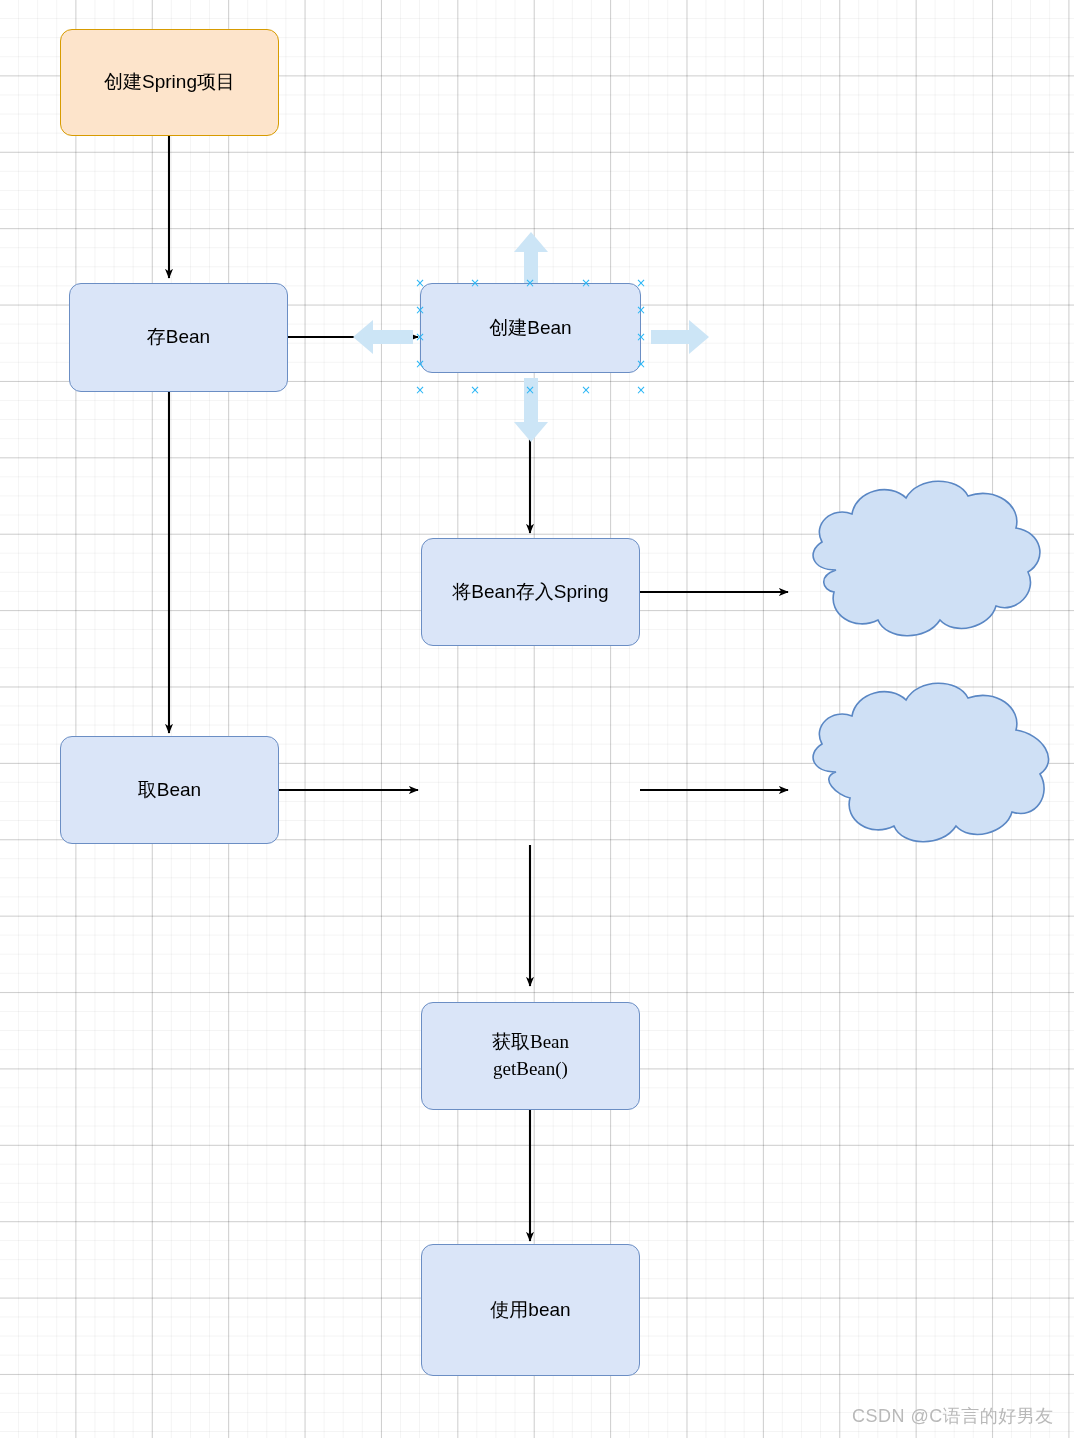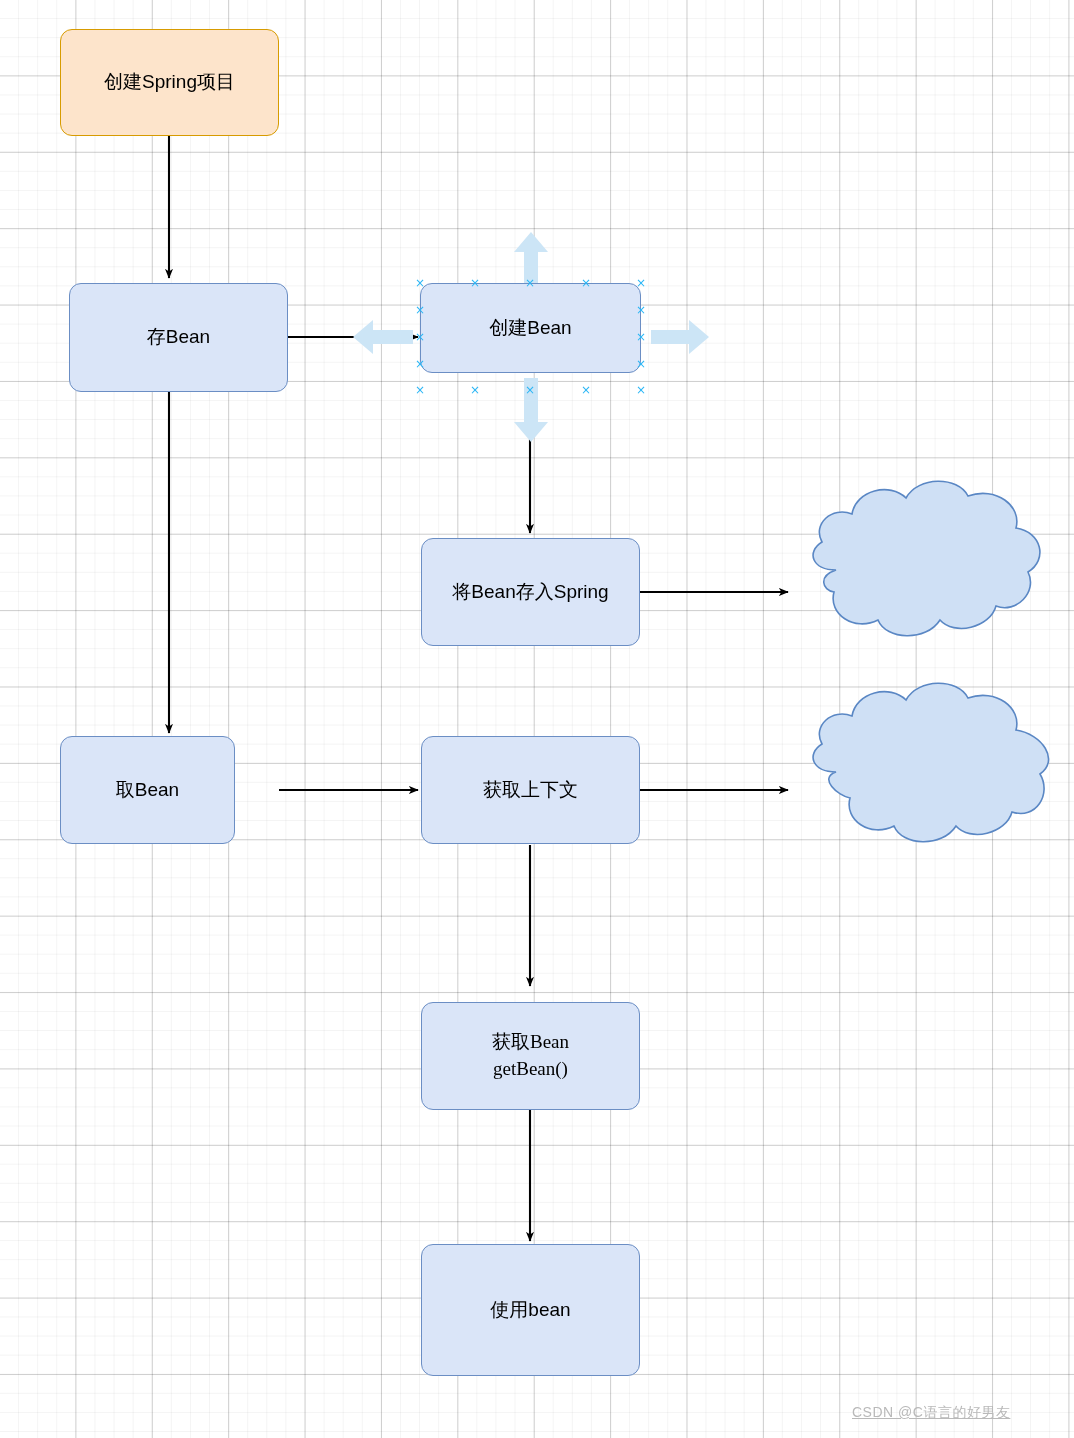--- a/index.html
+++ b/index.html
@@ -79,25 +79,24 @@
     margin-top: -5.5px;
     color: #29b6f6;
     font-size: 12px;
     line-height: 11px;
     text-align: center;
     font-family: "DejaVu Sans", sans-serif;
     user-select: none;
   }
   .watermark {
     position: absolute;
-    font-size: 14px;
+    font-size: 18px;
     color: #b9b9b9;
     letter-spacing: 0.5px;
     white-space: nowrap;
-    text-decoration: underline;
   }
 </style>
 </head>
 <body>
 
 <div id="canvas">
 
   <svg class="svg-layer" viewBox="0 0 1074 1438" width="1074" height="1438">
     <defs>
       <marker id="ahead" markerWidth="12" markerHeight="12" refX="9.2" refY="4" orient="auto" markerUnits="userSpaceOnUse">
@@ -168,23 +167,22 @@
   </svg>
 
   <div class="node orange" style="left:60px; top:29px; width:219px; height:107px;">创建Spring项目</div>
 
   <div class="node blue" style="left:60px; top:283px; width:219px; height:109px;margin-left:9px;">存Bean</div>
 
   <div class="node blue selected" style="left:420px; top:283px; width:221px; height:90px;">创建Bean</div>
 
   <div class="node blue" style="left:421px; top:538px; width:219px; height:108px;">将Bean存入Spring</div>
 
-  <div class="node blue" style="left:60px; top:736px; width:175px; height:108px;">取Bean</div>
-
-  <div class="node blue" style="left:421px; top:736px; width:219px; height:108px;">获取上下文</div>
+  <div class="node blue" style="left:60px; top:736px; width:219px; height:108px;">取Bean</div>
+
 
   <div class="node blue" style="left:421px; top:1002px; width:219px; height:108px;font-family:Liberation Serif, serif;">获取Bean
 getBean()</div>
 
   <div class="node blue" style="left:421px; top:1244px; width:219px; height:132px;">使用bean</div>
 
 
 
   <div>
     <span class="handle" style="left:420px; top:283px;">×</span>

